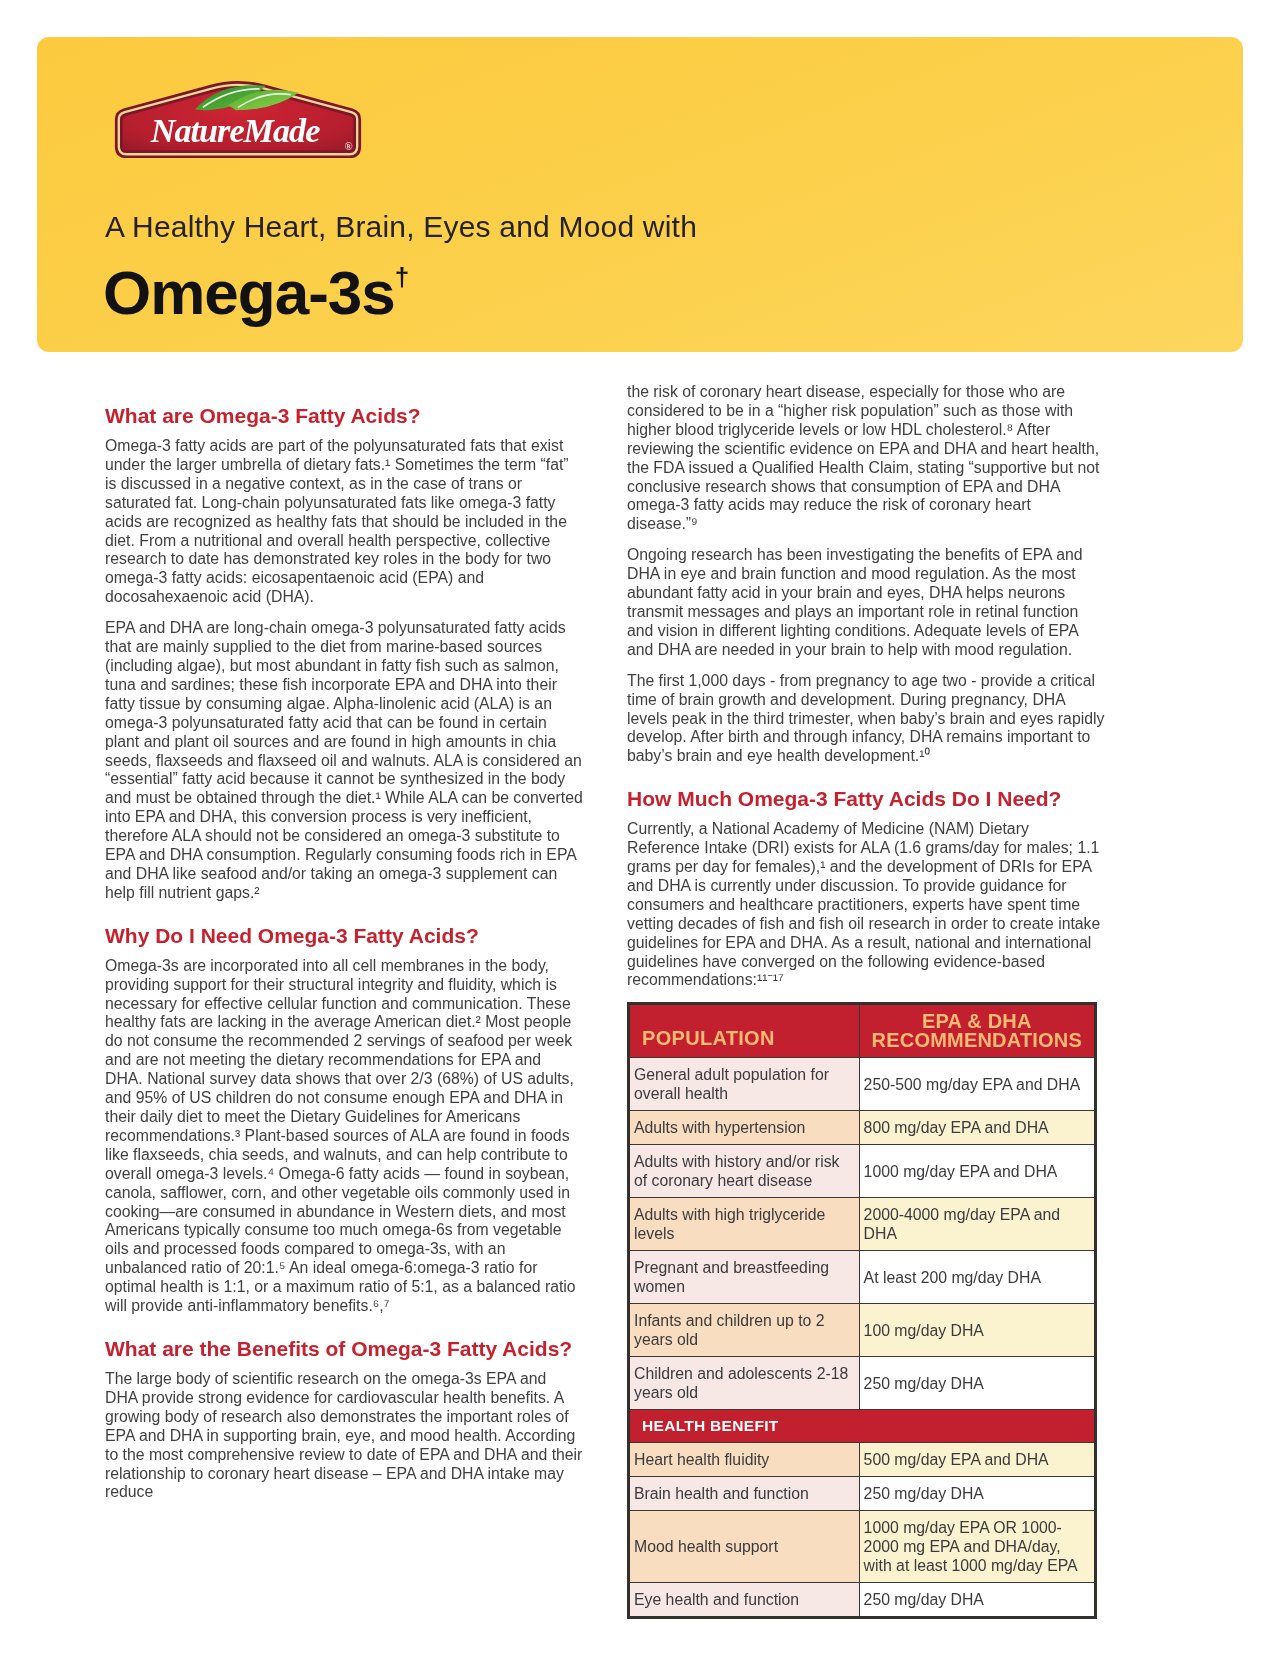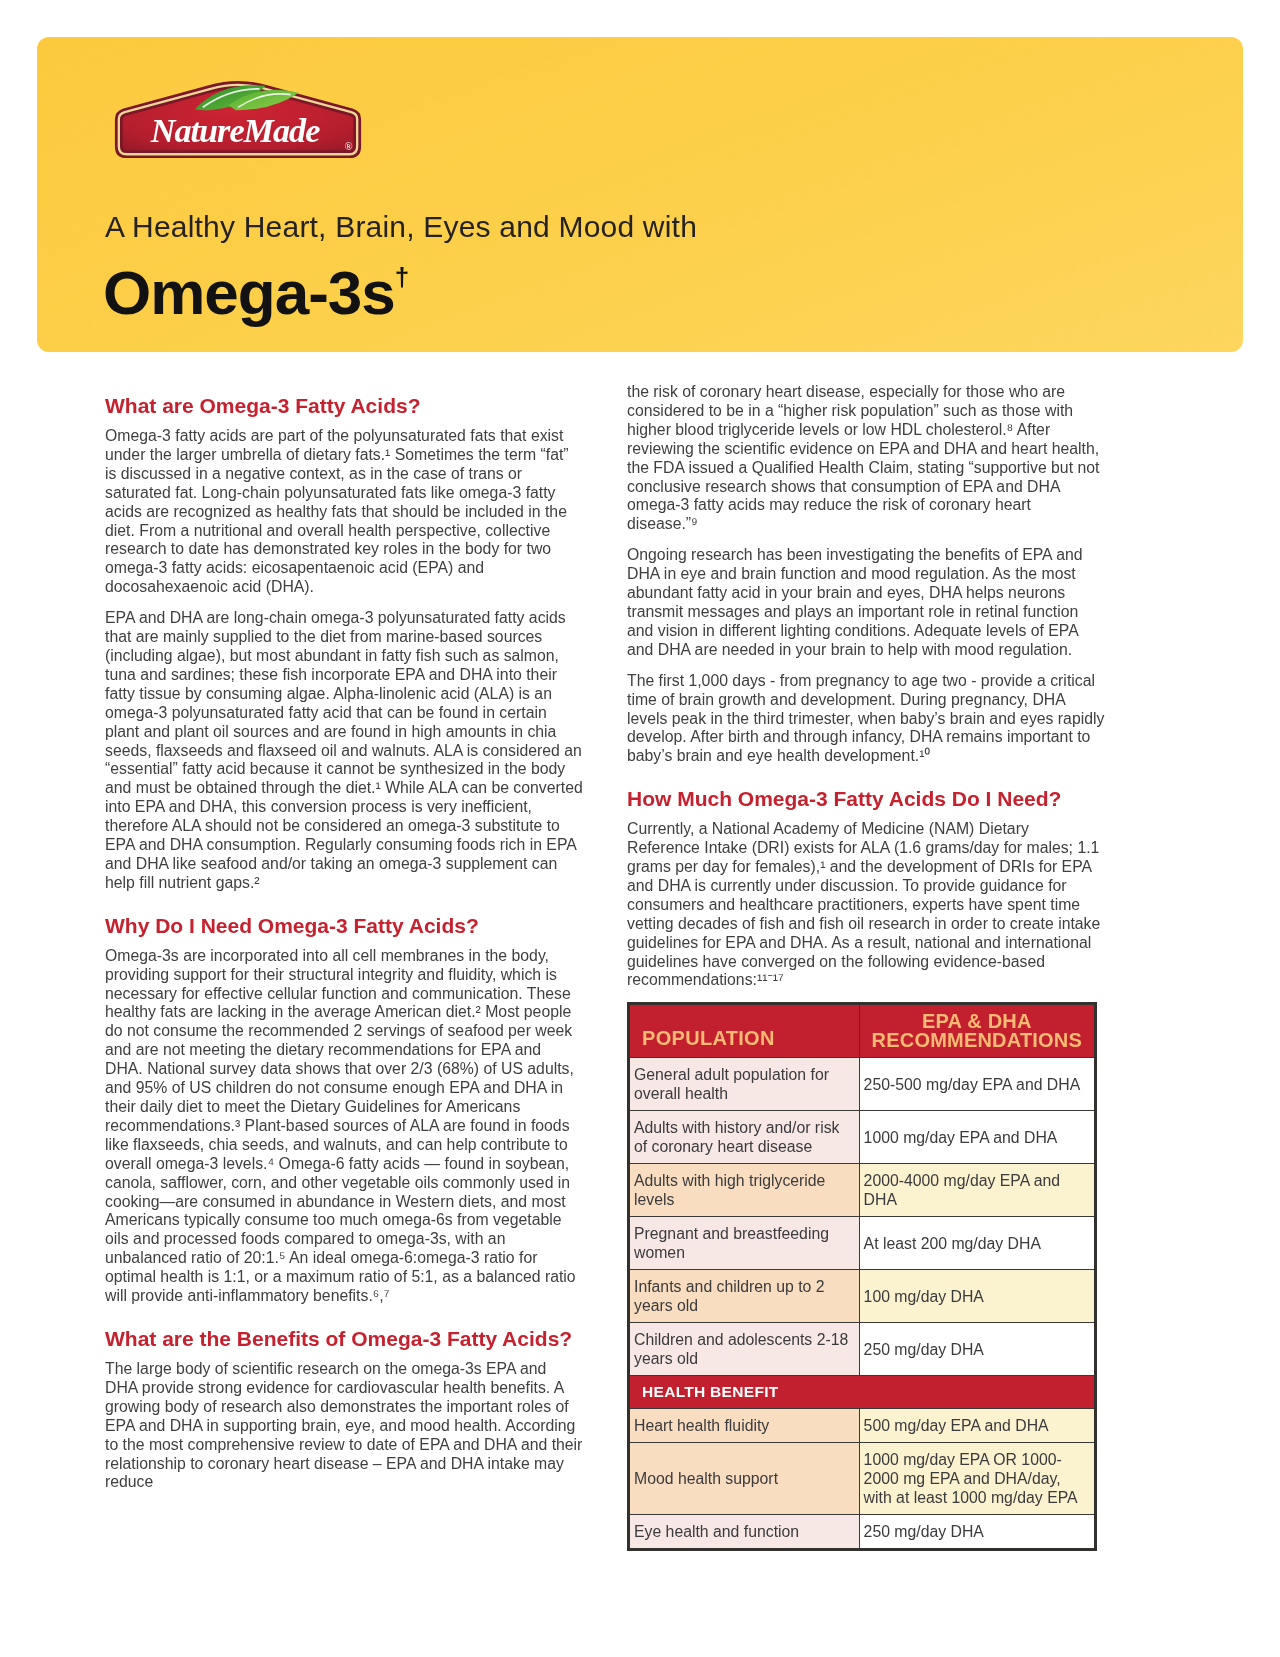--- a/index.html
+++ b/index.html
@@ -21,21 +21,21 @@
     position:absolute;left:66px;top:207px;font-size:62px;line-height:66px;
     font-weight:700;color:#121212;letter-spacing:-1px;
   }
   .hero-title sup{font-size:26px;vertical-align:28px;font-weight:700;}
   
   .content{position:absolute;left:105px;top:383px;width:1000px;display:flex;gap:44px;}
   .col{width:478px;}
   .col h2{
     margin:20px 0 9px 0;font-size:21px;line-height:25px;font-weight:700;color:#c6212f;
   }
-  .col h2.first{margin-top:10px;}
+  .col h2.first{margin-top:20px;}
   .col p{margin:0 0 12px 0;font-size:15.8px;line-height:18.9px;color:#3f3e41;}
   
   .rec-table{
     width:470px;border-collapse:collapse;border:3px solid #33312e;margin-top:10px;
   }
   .rec-table th,.rec-table td{border:1px solid #3a3835;}
   .rec-table th{
     background:#c2202f;color:#fdba74;font-size:20px;line-height:19px;font-weight:700;
   }
   th.pop-h{width:51%;text-align:left;vertical-align:bottom;padding:8px 10px 9px 12px;letter-spacing:0.3px;}
@@ -116,20 +116,24 @@
             <th class="pop-h">POPULATION</th>
             <th class="rec-h">EPA &amp; DHA RECOMMENDATIONS</th>
           </tr>
         </thead>
         <tbody>
           <tr>
             <td class="pk">General adult population for overall health</td>
             <td class="wh">250-500 mg/day EPA and DHA</td>
           </tr>
           <tr>
+            <td class="pc">Adults with hypertension</td>
+            <td class="cr">800 mg/day EPA and DHA</td>
+          </tr>
+          <tr>
             <td class="pk">Adults with history and/or risk of coronary heart disease</td>
             <td class="wh">1000 mg/day EPA and DHA</td>
           </tr>
           <tr>
             <td class="pc">Adults with high triglyceride levels</td>
             <td class="cr">2000-4000 mg/day EPA and DHA</td>
           </tr>
           <tr>
             <td class="pk">Pregnant and breastfeeding women</td>
             <td class="wh">At least 200 mg/day DHA</td>
@@ -143,20 +147,24 @@
             <td class="wh">250 mg/day DHA</td>
           </tr>
           <tr>
             <td class="sub-h" colspan="2">HEALTH BENEFIT</td>
           </tr>
           <tr>
             <td class="pc">Heart health fluidity</td>
             <td class="cr">500 mg/day EPA and DHA</td>
           </tr>
           <tr>
+            <td class="pk">Brain health and function</td>
+            <td class="wh">250 mg/day DHA</td>
+          </tr>
+          <tr>
             <td class="pc">Mood health support</td>
             <td class="cr">1000 mg/day EPA OR 1000-2000 mg EPA and DHA/day, with at least 1000 mg/day EPA</td>
           </tr>
           <tr>
             <td class="pk">Eye health and function</td>
             <td class="wh">250 mg/day DHA</td>
           </tr>
         </tbody>
       </table>
     </div>

